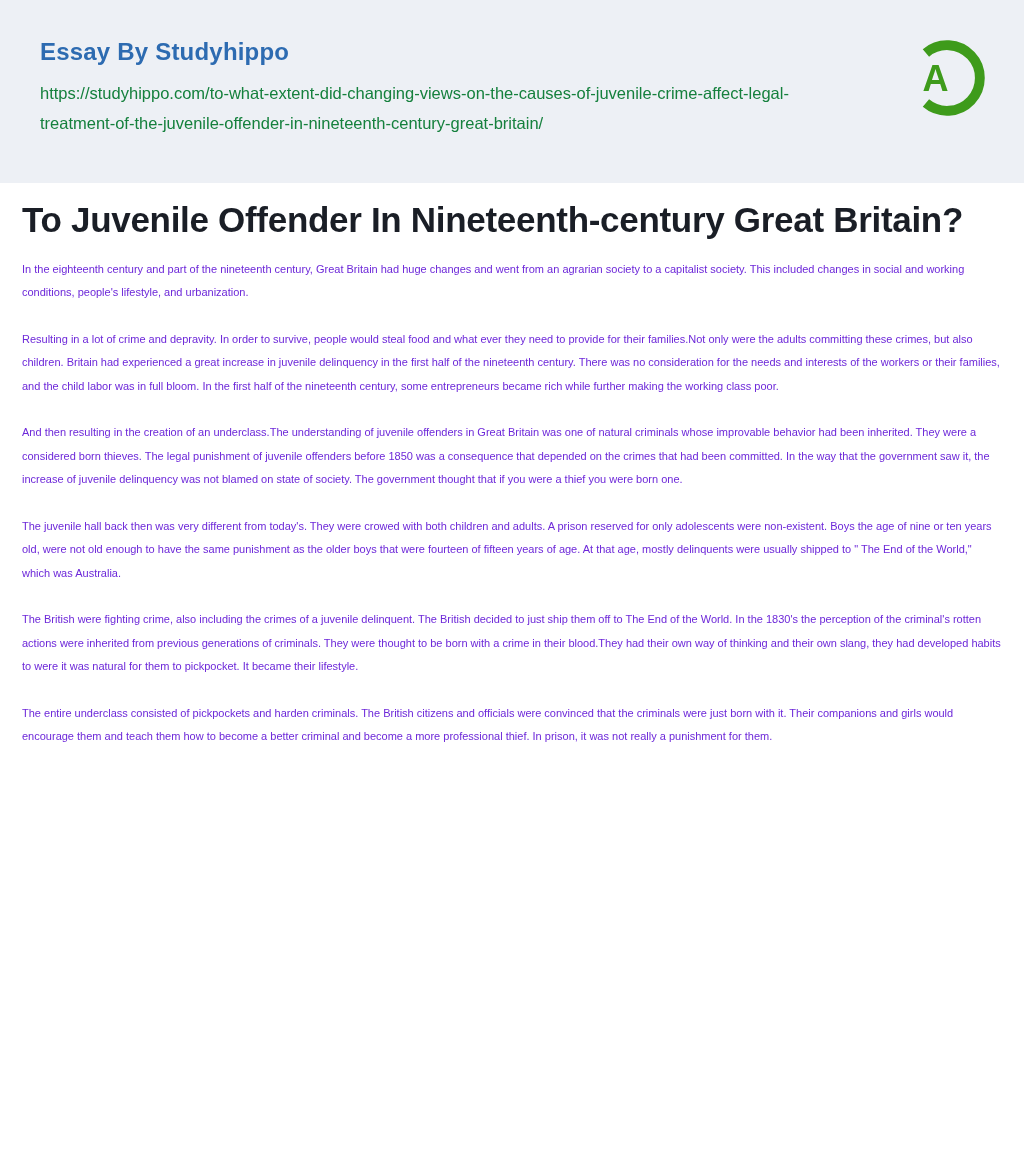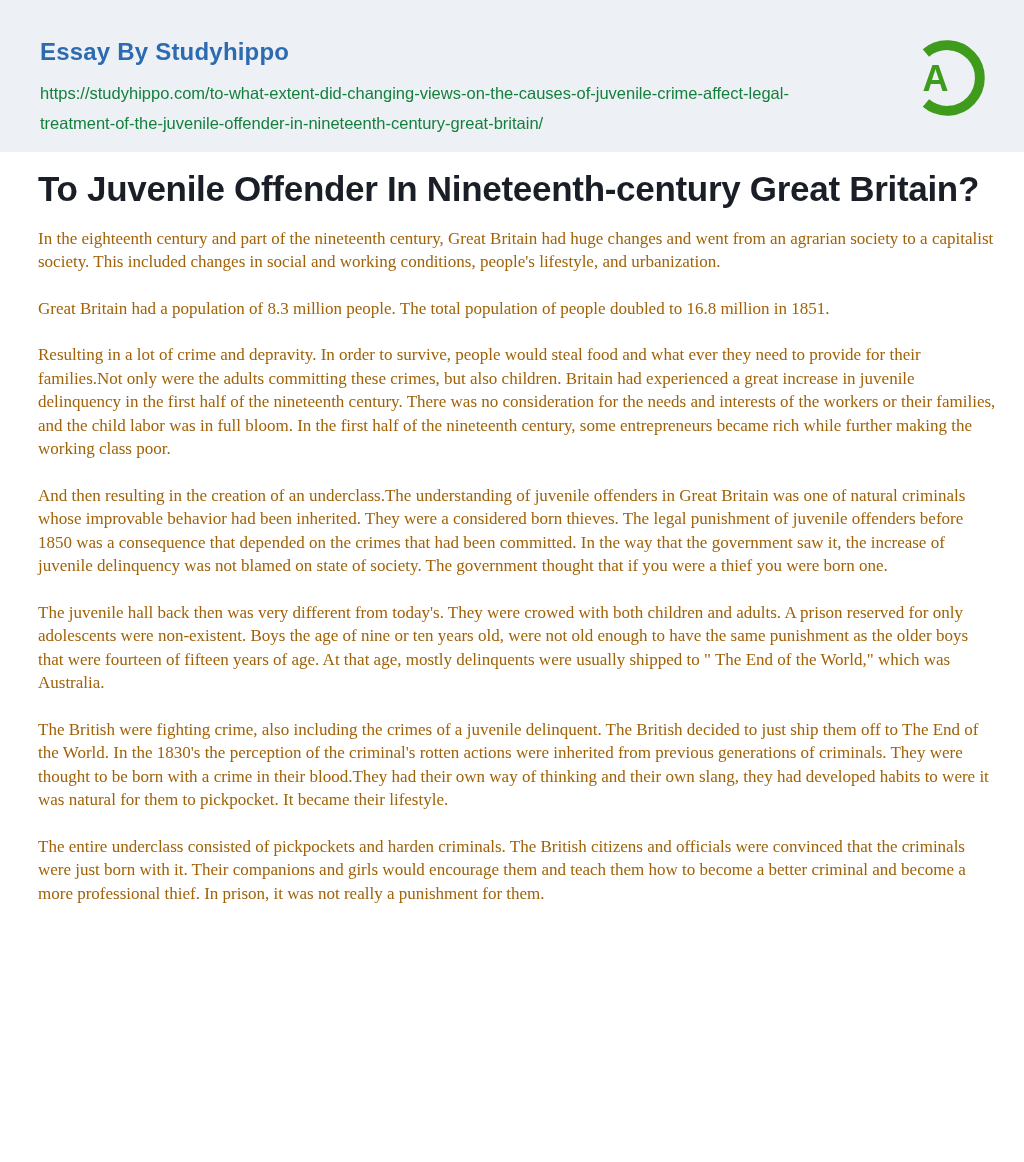--- a/index.html
+++ b/index.html
@@ -7,21 +7,21 @@
     width: 1024px;
     background: #ffffff;
     font-family: "Liberation Sans", sans-serif;
   }
   body { min-height: 1162px; }
 
   
   .page-header {
     background: #edf0f5;
     width: 100%;
-    height: 152px;
+    height: 183px;
     padding: 38px 36px 0 40px;
     display: flex;
     justify-content: space-between;
     align-items: flex-start;
   }
   .header-left { max-width: 840px; }
   .site-label {
     color: #2d6bb1;
     font-size: 24px;
     font-weight: 700;
@@ -39,38 +39,36 @@
   }
   .logo-box {
     width: 82px;
     height: 92px;
     flex: 0 0 auto;
     margin-top: -6px;
   }
 
   
   .article {
-    padding: 0 28px;
-    margin-left: 10px;
+    padding: 0 22px;
   }
   .article-title {
     margin-top: 16px;
     color: #1a1e26;
     font-size: 35px;
     font-weight: 700;
     line-height: 1.22;
     letter-spacing: -0.3px;
   }
   .article-body { margin-top: 16px; }
   .article-body p {
-    color: #a16207;
-    font-size: 17px;
+    color: #6d28d9;
+    font-size: 11px;
     line-height: 23.5px;
     margin-bottom: 23px;
-    font-family: Liberation Serif, serif;
   }
 </style>
 </head>
 <body>
 
 <header class="page-header">
   <div class="header-left">
     <div class="site-label">Essay By Studyhippo</div>
     <a class="source-url" href="#">https://studyhippo.com/to-what-extent-did-changing-views-on-the-causes-of-juvenile-crime-affect-legal-treatment-of-the-juvenile-offender-in-nineteenth-century-great-britain/</a>
   </div>
@@ -79,20 +77,19 @@
       <path d="M 24.3 24.4 A 40 40 0 1 1 24.3 85.6" fill="none" stroke="#3e9b1b" stroke-width="12" stroke-linecap="butt"></path>
       <text x="36" y="70.5" font-size="44" font-weight="700" text-anchor="middle" fill="#3e9b1b" font-family="Liberation Sans, sans-serif">A</text>
     </svg>
   </div>
 </header>
 
 <main class="article">
   <h1 class="article-title">To Juvenile Offender In Nineteenth-century Great Britain?</h1>
   <div class="article-body">
       <p>In the eighteenth century and part of the nineteenth century, Great Britain had huge changes and went from an agrarian society to a capitalist society. This included changes in social and working conditions, people's lifestyle, and urbanization.</p>
-      <p>Great Britain had a population of 8.3 million people. The total population of people doubled to 16.8 million in 1851.</p>
       <p>Resulting in a lot of crime and depravity. In order to survive, people would steal food and what ever they need to provide for their families.Not only were the adults committing these crimes, but also children. Britain had experienced a great increase in juvenile delinquency in the first half of the nineteenth century. There was no consideration for the needs and interests of the workers or their families, and the child labor was in full bloom. In the first half of the nineteenth century, some entrepreneurs became rich while further making the working class poor.</p>
       <p>And then resulting in the creation of an underclass.The understanding of juvenile offenders in Great Britain was one of natural criminals whose improvable behavior had been inherited. They were a considered born thieves. The legal punishment of juvenile offenders before 1850 was a consequence that depended on the crimes that had been committed. In the way that the government saw it, the increase of juvenile delinquency was not blamed on state of society. The government thought that if you were a thief you were born one.</p>
       <p>The juvenile hall back then was very different from today's. They were crowed with both children and adults. A prison reserved for only adolescents were non-existent. Boys the age of nine or ten years old, were not old enough to have the same punishment as the older boys that were fourteen of fifteen years of age. At that age, mostly delinquents were usually shipped to " The End of the World," which was Australia.</p>
       <p>The British were fighting crime, also including the crimes of a juvenile delinquent. The British decided to just ship them off to The End of the World. In the 1830's the perception of the criminal's rotten actions were inherited from previous generations of criminals. They were thought to be born with a crime in their blood.They had their own way of thinking and their own slang, they had developed habits to were it was natural for them to pickpocket. It became their lifestyle.</p>
       <p>The entire underclass consisted of pickpockets and harden criminals. The British citizens and officials were convinced that the criminals were just born with it. Their companions and girls would encourage them and teach them how to become a better criminal and become a more professional thief. In prison, it was not really a punishment for them.</p>
     </div>
 </main>
 
 </body></html>

